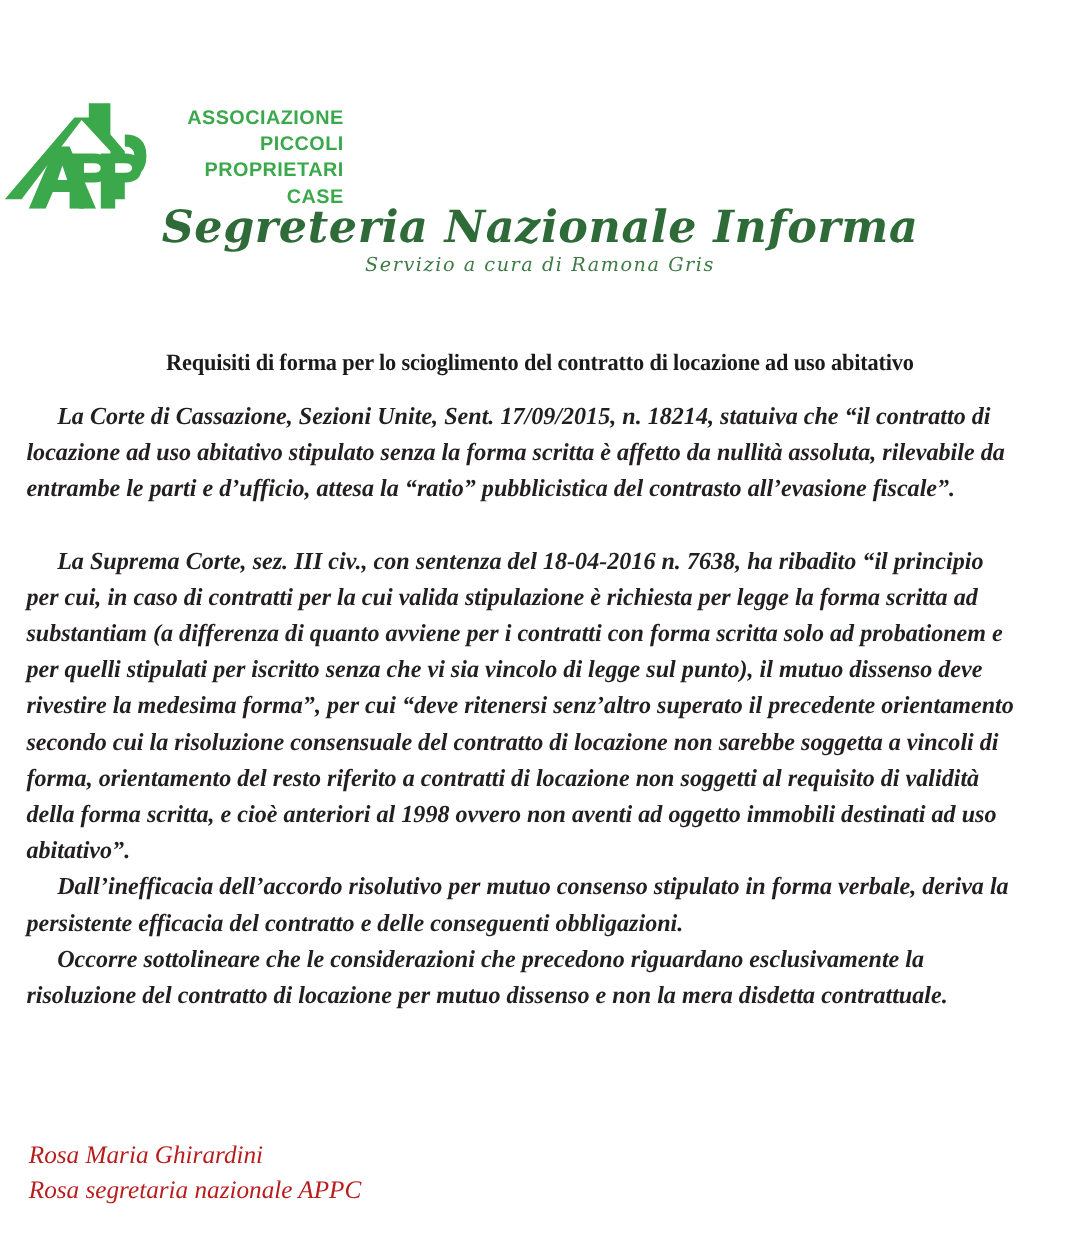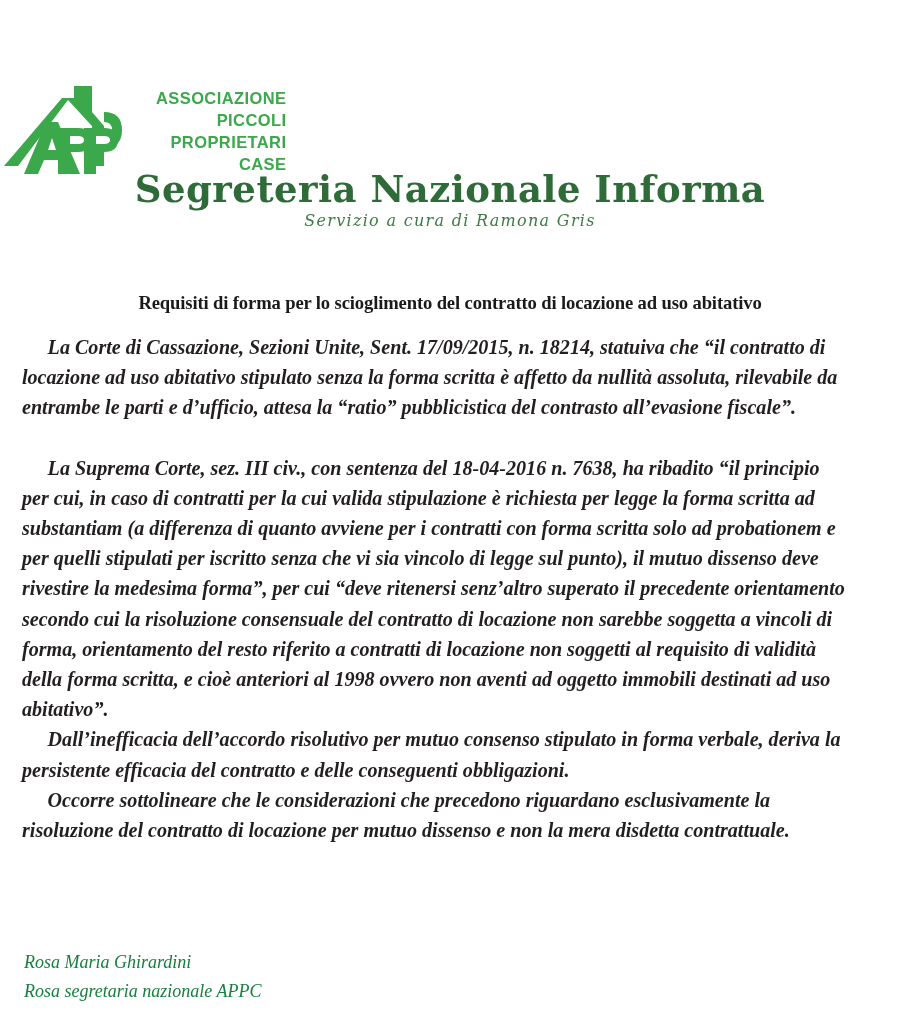--- a/index.html
+++ b/index.html
@@ -57,20 +57,21 @@
     line-height: 1.33;
     letter-spacing: 0.4px;
     color: #3aa84b;
     padding-top: 12px;
   }
   .logo-words div { white-space: nowrap; }
 
   .script-main {
     margin-top: -6px;
     font-family: "DejaVu Serif", "Liberation Serif", serif;
+    font-style: italic;
     font-weight: bold;
     font-size: 37px;
     line-height: 1.05;
     color: #2e6b38;
     letter-spacing: 0.5px;
   }
 
   .script-sub {
     margin-top: 3px;
     font-family: "DejaVu Serif", "Liberation Serif", serif;
@@ -121,23 +122,23 @@
   }
   .para.spaced-before { margin-top: 30px; }
 
   
   .signature {
     position: absolute;
     left: 24px;
     top: 948px;
     font-family: "Liberation Serif", "DejaVu Serif", serif;
     font-style: italic;
-    font-size: 18px;
+    font-size: 21px;
     line-height: 29px;
-    color: #15803d;
+    color: #b91c1c;
   }
   .signature div { white-space: nowrap; }
 </style>
 </head>
 <body>
 
 <div class="page">
 
   <div class="masthead">
 

